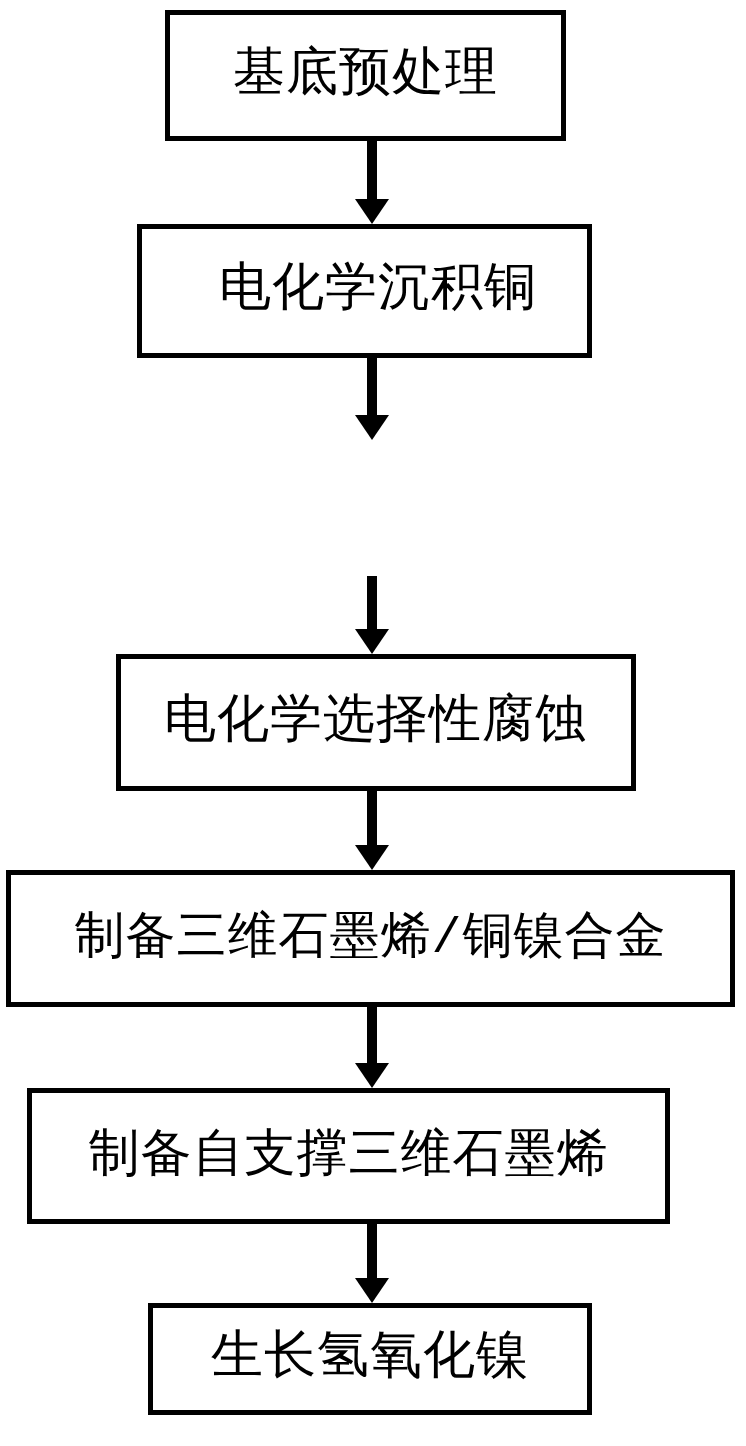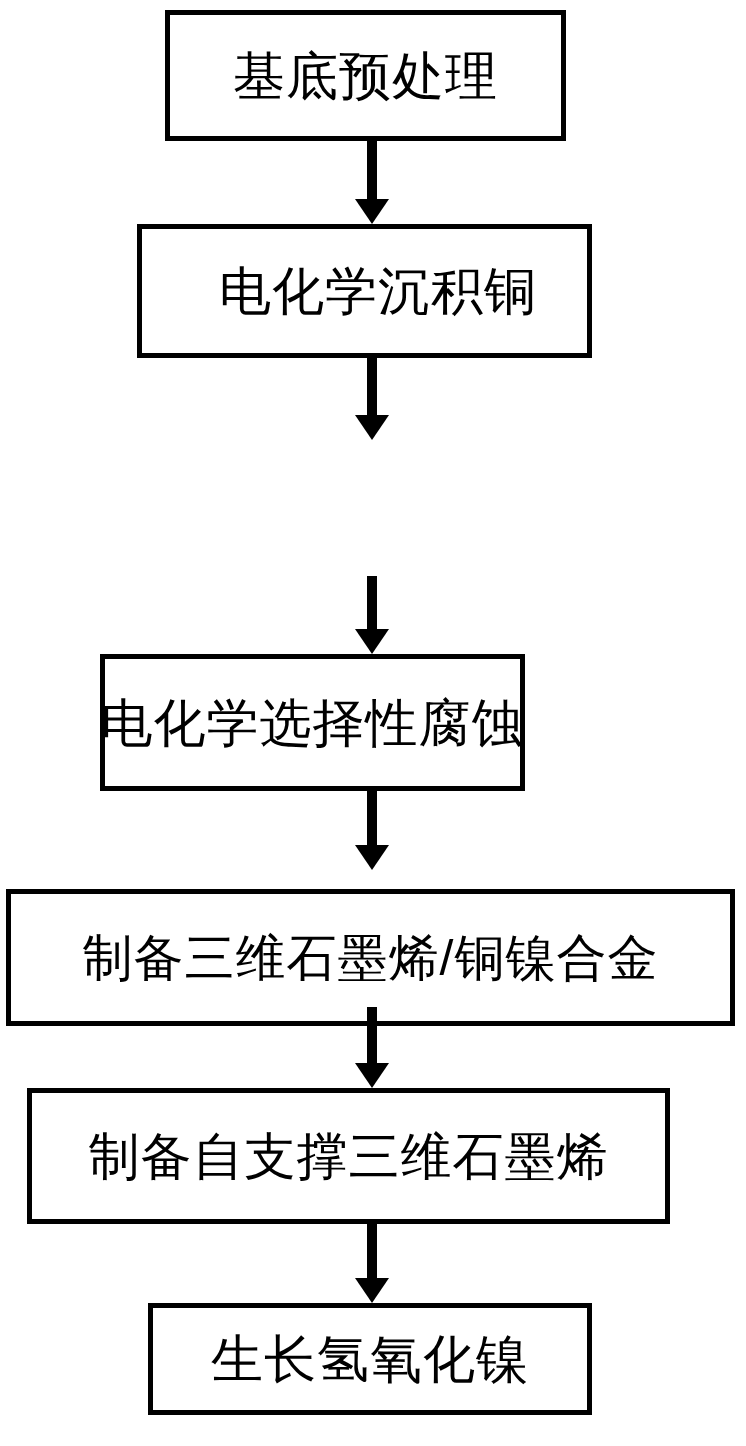--- a/index.html
+++ b/index.html
@@ -21,32 +21,32 @@
     position: absolute;
     box-sizing: border-box;
     border: 5px solid #000000;
     background: #ffffff;
     display: flex;
     align-items: center;
     justify-content: center;
   }
   .node-label {
     color: #000000;
-    font-family: Liberation Sans, sans-serif;
+    font-family: Liberation Mono, monospace;
     font-size: 52px;
     line-height: 1;
     letter-spacing: 1px;
     white-space: nowrap;
   }
   
   #node-0 { left: 165px; top: 10px;   width: 401px; height: 131px; }
   #node-1 { left: 137px; top: 224px;  width: 455px; height: 134px; padding-left: 27px; }
   #node-2 { left: 217px; top: 440px;  width: 315px; height: 136px; }
-  #node-3 { left: 100px; top: 654px;  width: 425px; height: 137px; }
-  #node-4 { left: 6px;   top: 889px;  width: 729px; height: 137px; }
+  #node-3 { left: 116px; top: 654px;  width: 520px; height: 137px; }
+  #node-4 { left: 6px;   top: 870px;  width: 729px; height: 137px; }
   #node-5 { left: 27px;  top: 1088px; width: 643px; height: 136px; }
   #node-6 { left: 148px; top: 1303px; width: 444px; height: 112px; }
 
   #node-4 .node-label { font-size: 50px; }
   #node-5 .node-label { font-size: 51px; }
 
   .connector {
     position: absolute;
     width: 0;
     height: 0;

